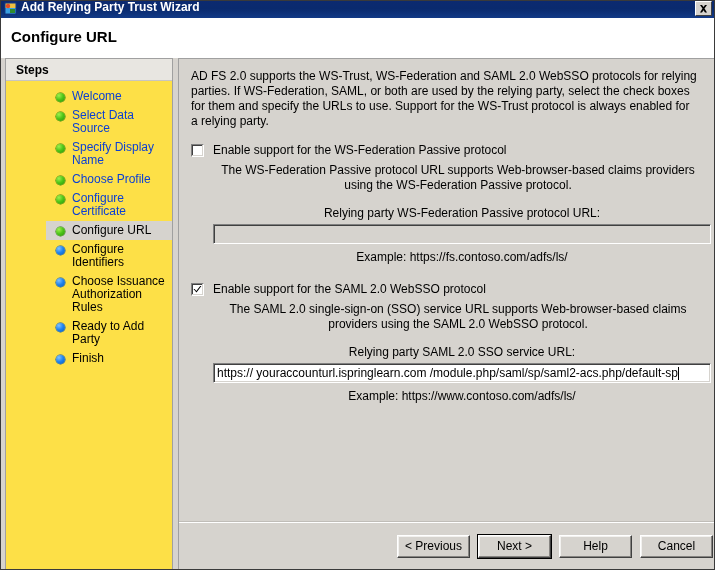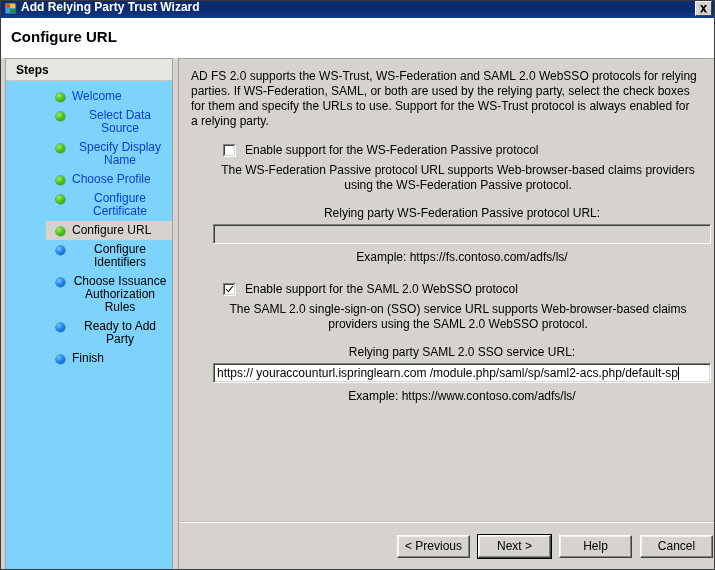--- a/index.html
+++ b/index.html
@@ -83,29 +83,28 @@
     display: flex;
     height: 512px;
     box-sizing: border-box;
   }
 
   
   .sidebar {
     width: 168px;
     flex: 0 0 168px;
     box-sizing: border-box;
-    background: #7dd3fc;
+    background: #fde047;
     border-top: 1px solid #a0a0a0;
     border-right: 1px solid #a0a0a0;
     border-bottom: 1px solid #a0a0a0;
     border-left: 1px solid #a0a0a0;
     margin: 0 0 0 4px;
     position: relative;
     overflow: hidden;
-    text-align: center;
   }
   .steps-header {
     background: #e8e6e1;
     border-bottom: 1px solid #c8c5c0;
     height: 22px;
     display: flex;
     align-items: center;
     padding-left: 10px;
     box-sizing: border-box;
   }
@@ -180,21 +179,20 @@
     color: #000000;
     margin: 0 0 14px 0;
     max-width: 508px;
   }
 
   .checkrow {
     display: flex;
     align-items: flex-start;
     margin-bottom: 6px;
     cursor: default;
-    margin-left: 32px;
   }
   .checkbox {
     width: 13px;
     height: 13px;
     box-sizing: border-box;
     background: #ffffff;
     border-top: 1px solid #808080;
     border-left: 1px solid #808080;
     border-right: 1px solid #ffffff;
     border-bottom: 1px solid #ffffff;

